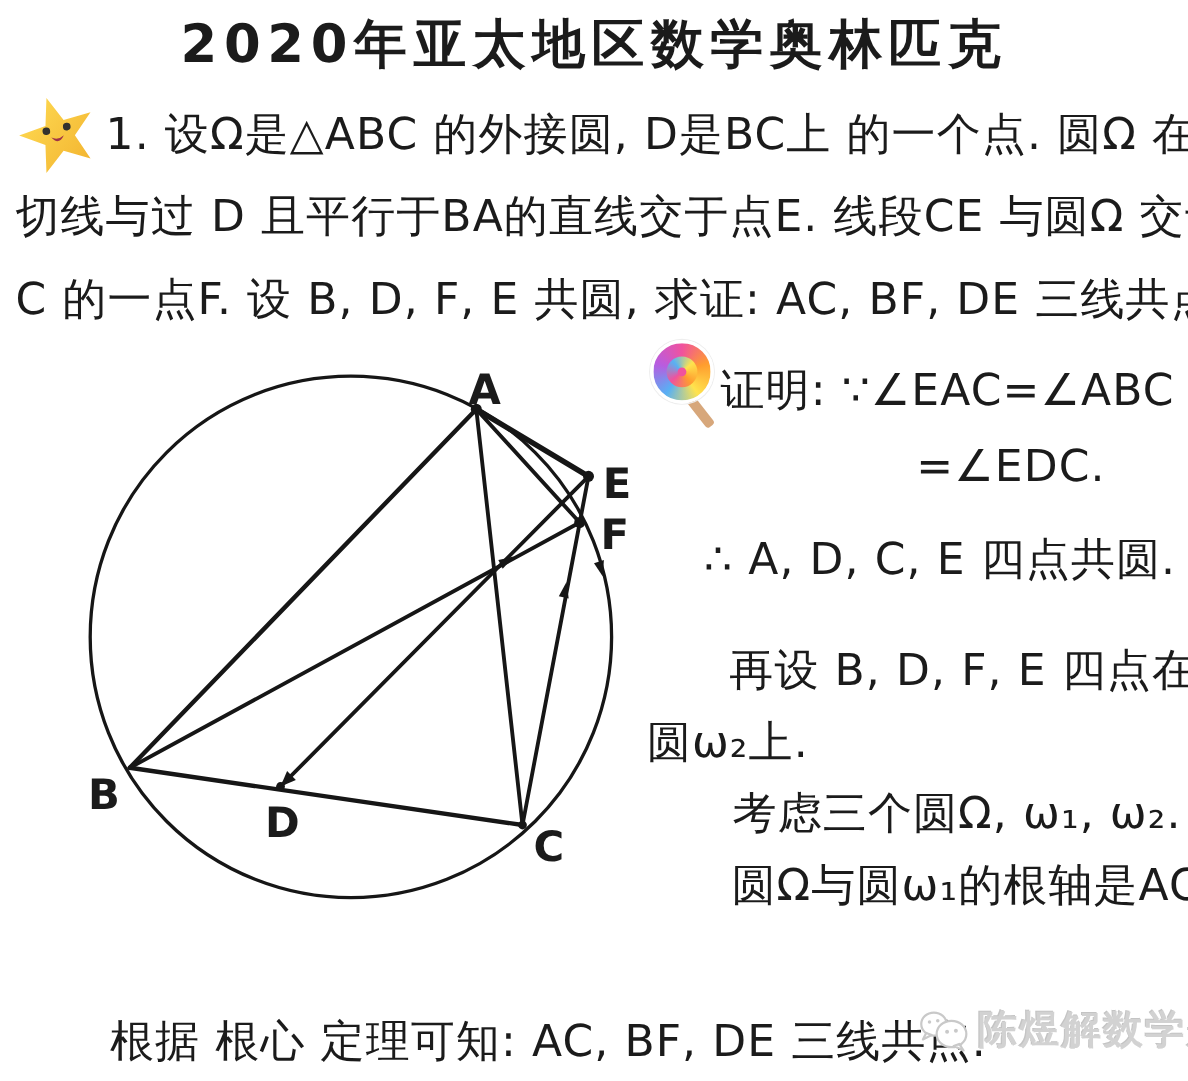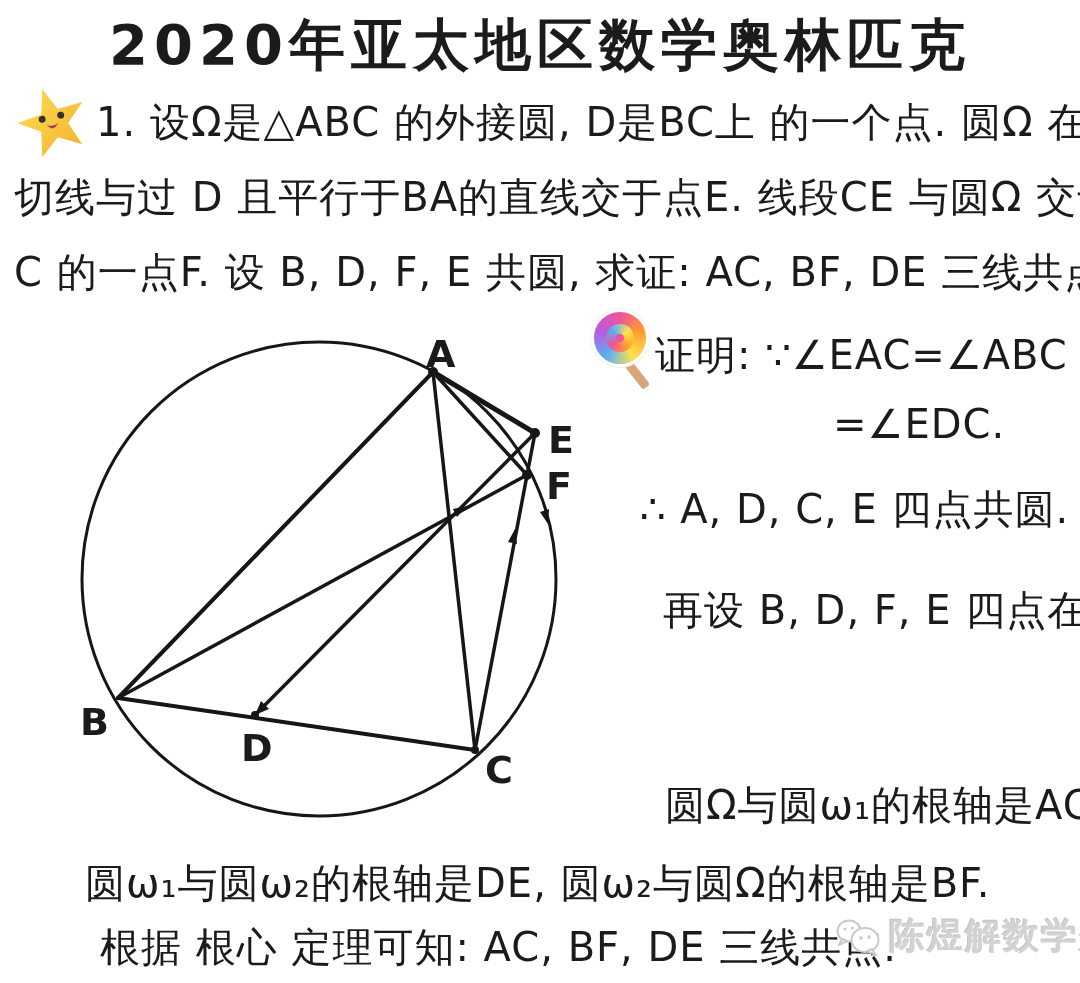--- a/index.html
+++ b/index.html
@@ -14,21 +14,21 @@
   .abs{position:absolute;}
   .hand{
     font-size:40px;
     line-height:1.3;
     white-space:nowrap;
     letter-spacing:1px;
     color:#1b1b1b;
     font-weight:500;
   }
   .title{
-    font-size:56px;
+    font-size:48px;
     letter-spacing:6px;
     font-weight:600;
     width:100%;
     text-align:center;
     top:8px;left:0;
   }
   
   .diagram{left:0;top:0;width:1080px;height:983px;pointer-events:none;}
   .pt-label{font-size:38px;font-weight:600;}
   
@@ -124,22 +124,23 @@
 
   <div class="abs lolli-wrap">
     <div class="lolli-stick"></div>
     <div class="lolli-candy"></div>
   </div>
 
   <div class="abs hand" style="left:655px;top:329px;">证明: ∵∠EAC=∠ABC</div>
   <div class="abs hand" style="left:833px;top:398px;">=∠EDC.</div>
   <div class="abs hand" style="left:640px;top:483px;">∴ A, D, C, E 四点共圆.</div>
   <div class="abs hand" style="left:663px;top:584px;">再设 B, D, F, E 四点在</div>
+  <div class="abs hand" style="left:588px;top:649px;">圆ω₂上.</div>
+  <div class="abs hand" style="left:666px;top:714px;">考虑三个圆Ω, ω₁, ω₂.</div>
   <div class="abs hand" style="left:665px;top:779px;">圆Ω与圆ω₁的根轴是AC,</div>
-  <div class="abs hand" style="left:85px;top:857px;">圆ω₁与圆ω₂的根轴是DE, 圆ω₂与圆Ω的根轴是BF.</div>
   <div class="abs hand" style="left:100px;top:921px;">根据 根心 定理可知: AC, BF, DE 三线共点.</div>
 
   <div class="abs watermark">
     <svg width="46" height="40" viewBox="0 0 46 40">
       <g fill="#ffffff" stroke="#c9c9c9" stroke-width="2">
         <ellipse cx="14" cy="14" rx="11.5" ry="10.5"></ellipse>
         <path d="M7 22 L4 28 L12 24 Z" stroke-linejoin="round"></path>
         <ellipse cx="30" cy="23" rx="13.5" ry="12"></ellipse>
         <path d="M37 32 L41 38 L32 34 Z" stroke-linejoin="round"></path>
       </g>

